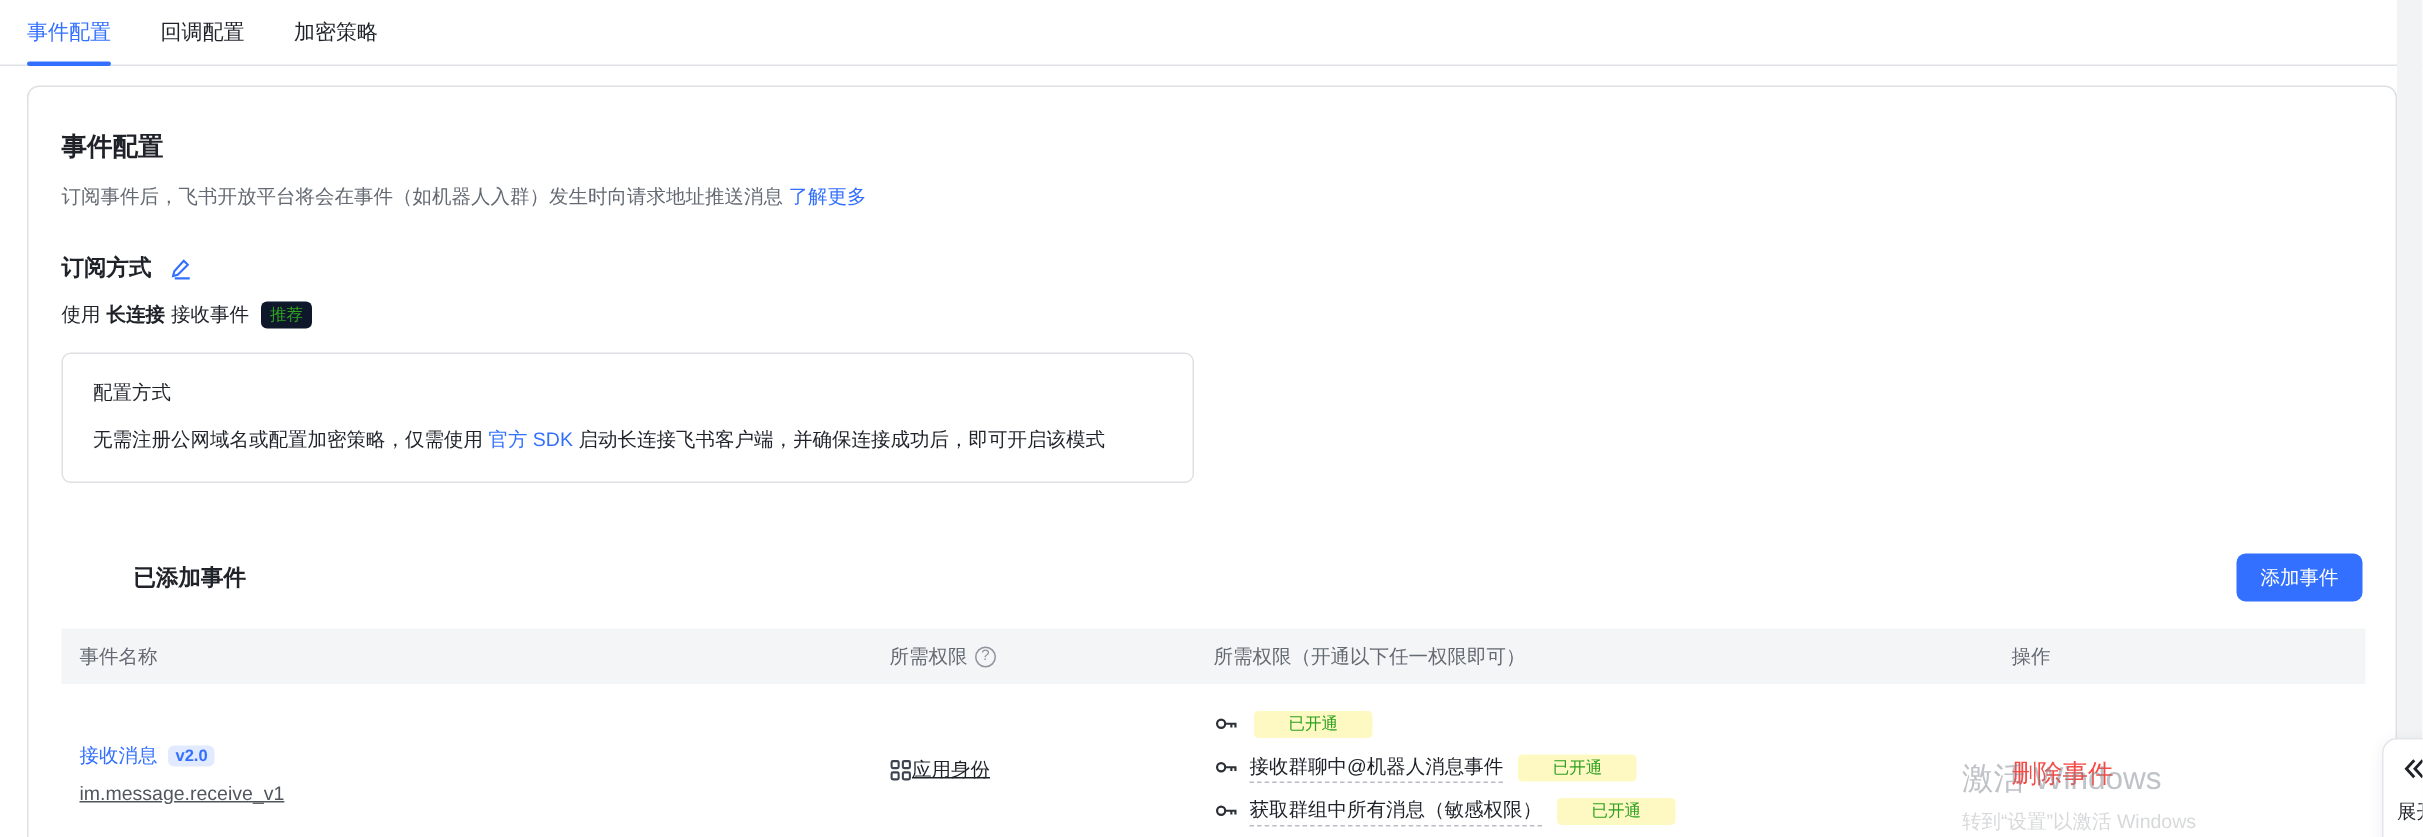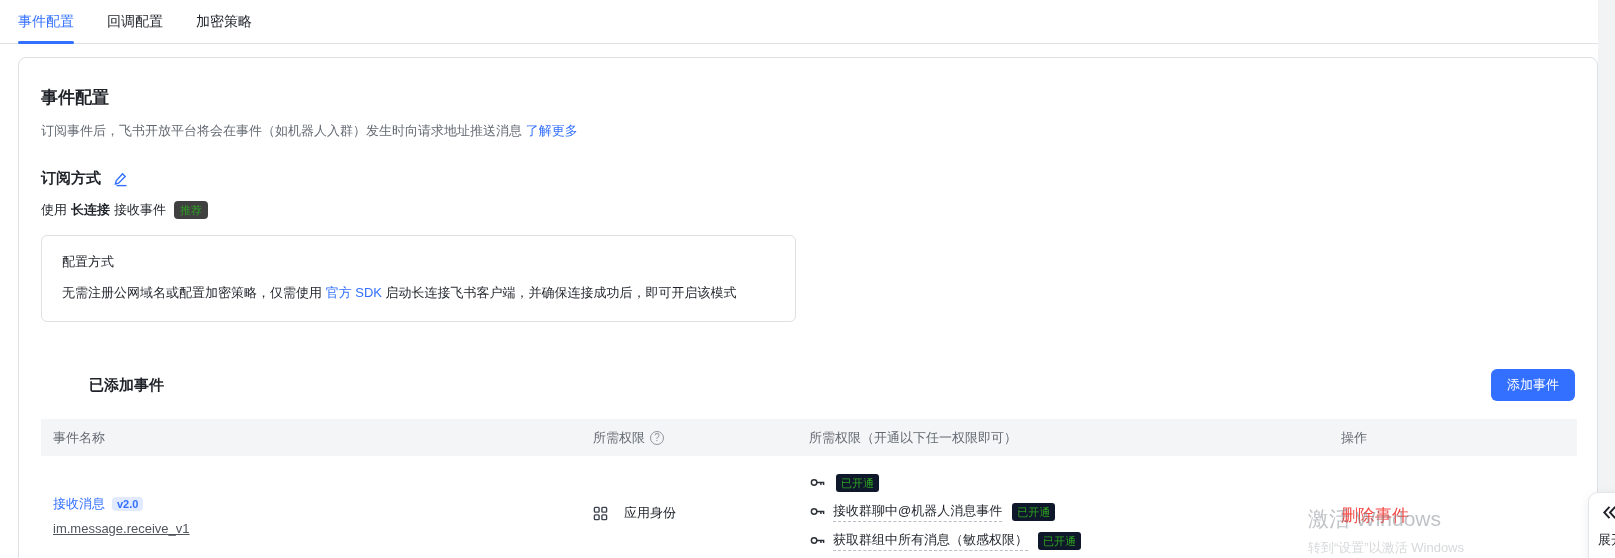--- a/index.html
+++ b/index.html
@@ -29,21 +29,21 @@
   .page-desc { margin-top:13px; font-size:13px; color:#646a73; }
   .link { color:#3370ff; cursor:pointer; text-decoration:none; }
 
   .sub-heading { margin-top:29px; font-size:15px; font-weight:700;
     display:flex; align-items:center; gap:12px; }
   .edit-icon { width:16px; height:16px; color:#3370ff; cursor:pointer; display:inline-flex; }
 
   .usage-line { margin-top:13px; font-size:13px; display:flex; align-items:center; gap:4px; }
   .usage-bold { font-weight:700; }
   .badge-green { margin-left:4px; font-size:11px; line-height:16px; padding:1px 6px;
-    background:#404040; color:#2ea121; border-radius:4px; }
+    background:#0f172a; color:#2ea121; border-radius:4px; }
 
   .config-box { margin-top:16px; width:755px; border:1px solid #dee0e3;
     border-radius:6px; padding:17px 20px 19px 20px; }
   .config-box-title { font-size:13px; font-weight:400; }
   .config-box-line { margin-top:13px; font-size:13px; color:#1f2329; }
 
   .events-header { margin-top:47px; display:flex; align-items:center; justify-content:space-between; }
   .events-title { font-size:15px; font-weight:700;margin-left:48px; }
   .btn-primary { background:#3370ff; color:#fff; font-size:13px; border:none;
     border-radius:6px; padding:7px 16px; cursor:pointer; font-family:Liberation Sans, sans-serif; }
@@ -60,30 +60,30 @@
   .trow { display:grid; grid-template-columns:540px 216px 532px 1fr; height:150px; }
   .td { padding-left:12px; display:flex; flex-direction:column; justify-content:flex-start; }
   .td-name { padding-top:39px; }
   .event-name-line { display:flex; align-items:center; gap:7px; }
   .event-link { font-size:13px; color:#3370ff; cursor:pointer; }
   .badge-version { font-size:11px; font-weight:700; padding:1px 5px;
     background:#e1eaff; color:#3370ff; border-radius:4px; }
   .event-id { margin-top:8px; font-size:13px; color:#51565d;text-decoration:underline; }
 
   .td-type { padding-top:48px; }
-  .type-line { display:flex; align-items:center; gap:16px; font-size:13px; color:#1f2329; }
+  .type-line { display:flex; align-items:center; gap:0; font-size:13px; color:#1f2329;text-decoration:underline; }
   .grid-icon { width:15px; height:15px; color:#3c4350; display:inline-flex; }
 
   .td-perms { padding-top:12px; }
   .perm-line { display:flex; align-items:center; gap:7px; height:29px; }
   .key-icon { width:17px; height:17px; color:#2b2f36; flex:none; display:inline-flex; }
   .perm-label { font-size:13px; color:#1f2329; border-bottom:1px dashed #b9bdc4;
     padding-bottom:1px; cursor:default; }
-  .badge-open { font-size:11px; line-height:16px; padding:1px 5px; margin-left:3px;
-    background:#0f172a; color:#2ea121; border-radius:3px; white-space:nowrap; }
+  .badge-open { font-size:11px; line-height:16px; padding:1px 23px; margin-left:3px;
+    background:#fef9c3; color:#2ea121; border-radius:3px; white-space:nowrap; }
 
   .td-action { padding-top:48px; }
   .danger-link { font-size:17px; color:#f54a45; cursor:pointer; }
 
   
   .watermark { position:absolute; left:1308px; top:505px; z-index:4; pointer-events:none; }
   .wm-line1 { font-size:21px; color:rgba(127,133,141,0.50); }
   .wm-line2 { margin-top:6px; font-size:13px; color:rgba(127,133,141,0.32); }
 
   

